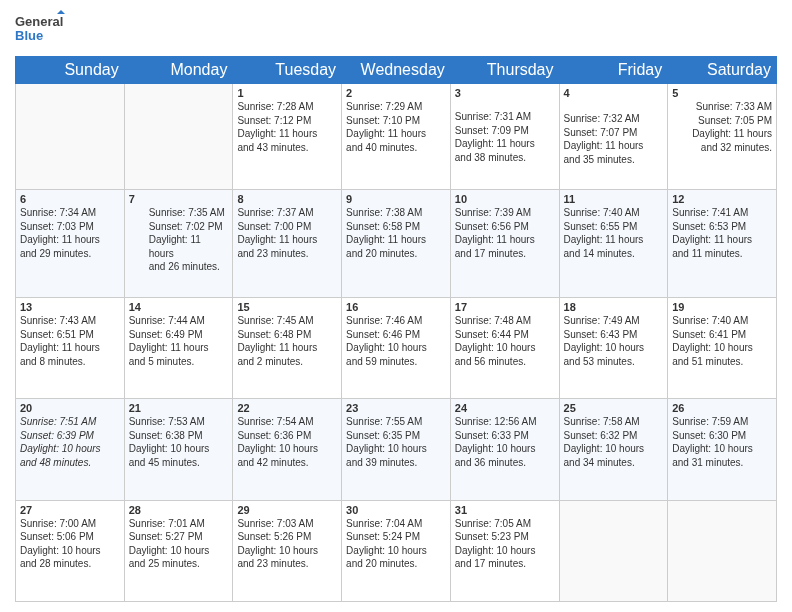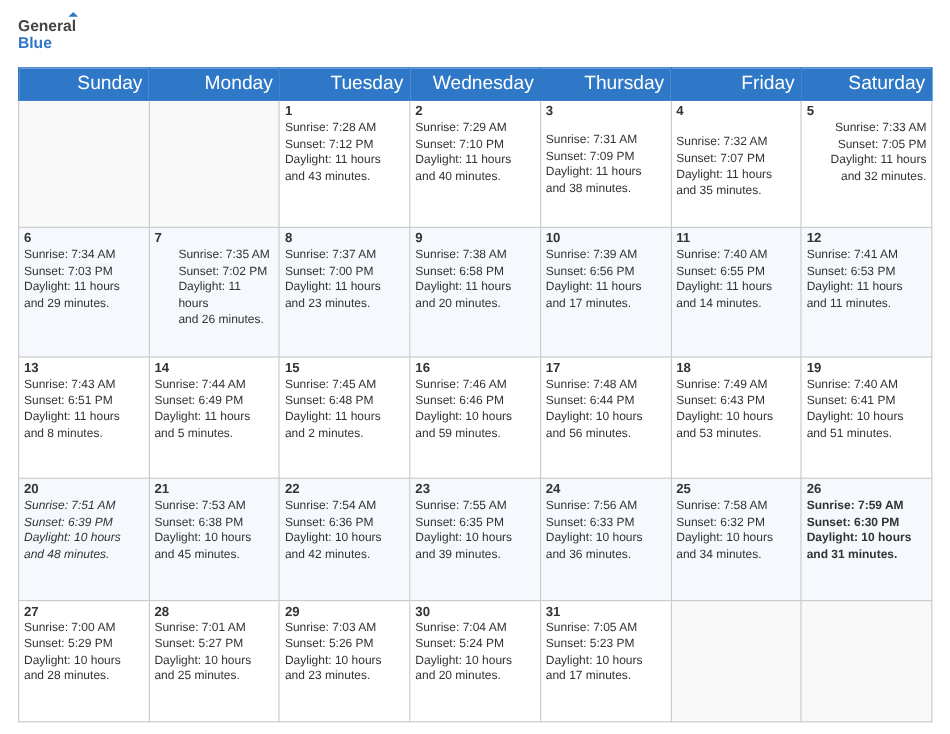--- a/index.html
+++ b/index.html
@@ -280,45 +280,45 @@
           </td>
           <td>
             <span class="day-num">23</span>
             <div class="day-info" style="white-space: pre-line;">Sunrise: 7:55 AM
 Sunset: 6:35 PM
 Daylight: 10 hours
 and 39 minutes.</div>
           </td>
           <td>
             <span class="day-num">24</span>
-            <div class="day-info" style="white-space: pre-line;">Sunrise: 7:56 AM
+            <div class="day-info" style="white-space: pre-line;">Sunrise: 12:56 AM
 Sunset: 6:33 PM
 Daylight: 10 hours
 and 36 minutes.</div>
           </td>
           <td>
             <span class="day-num">25</span>
             <div class="day-info" style="white-space: pre-line;">Sunrise: 7:58 AM
 Sunset: 6:32 PM
 Daylight: 10 hours
 and 34 minutes.</div>
           </td>
           <td>
             <span class="day-num">26</span>
-            <div class="day-info" style="white-space: pre-line; font-weight: bold;">Sunrise: 7:59 AM
+            <div class="day-info" style="white-space: pre-line;">Sunrise: 7:59 AM
 Sunset: 6:30 PM
 Daylight: 10 hours
 and 31 minutes.</div>
           </td>
         </tr>
         <tr>
           <td>
             <span class="day-num">27</span>
             <div class="day-info" style="white-space: pre-line;">Sunrise: 7:00 AM
-Sunset: 5:29 PM
+Sunset: 5:06 PM
 Daylight: 10 hours
 and 28 minutes.</div>
           </td>
           <td>
             <span class="day-num">28</span>
             <div class="day-info" style="white-space: pre-line;">Sunrise: 7:01 AM
 Sunset: 5:27 PM
 Daylight: 10 hours
 and 25 minutes.</div>
           </td>

